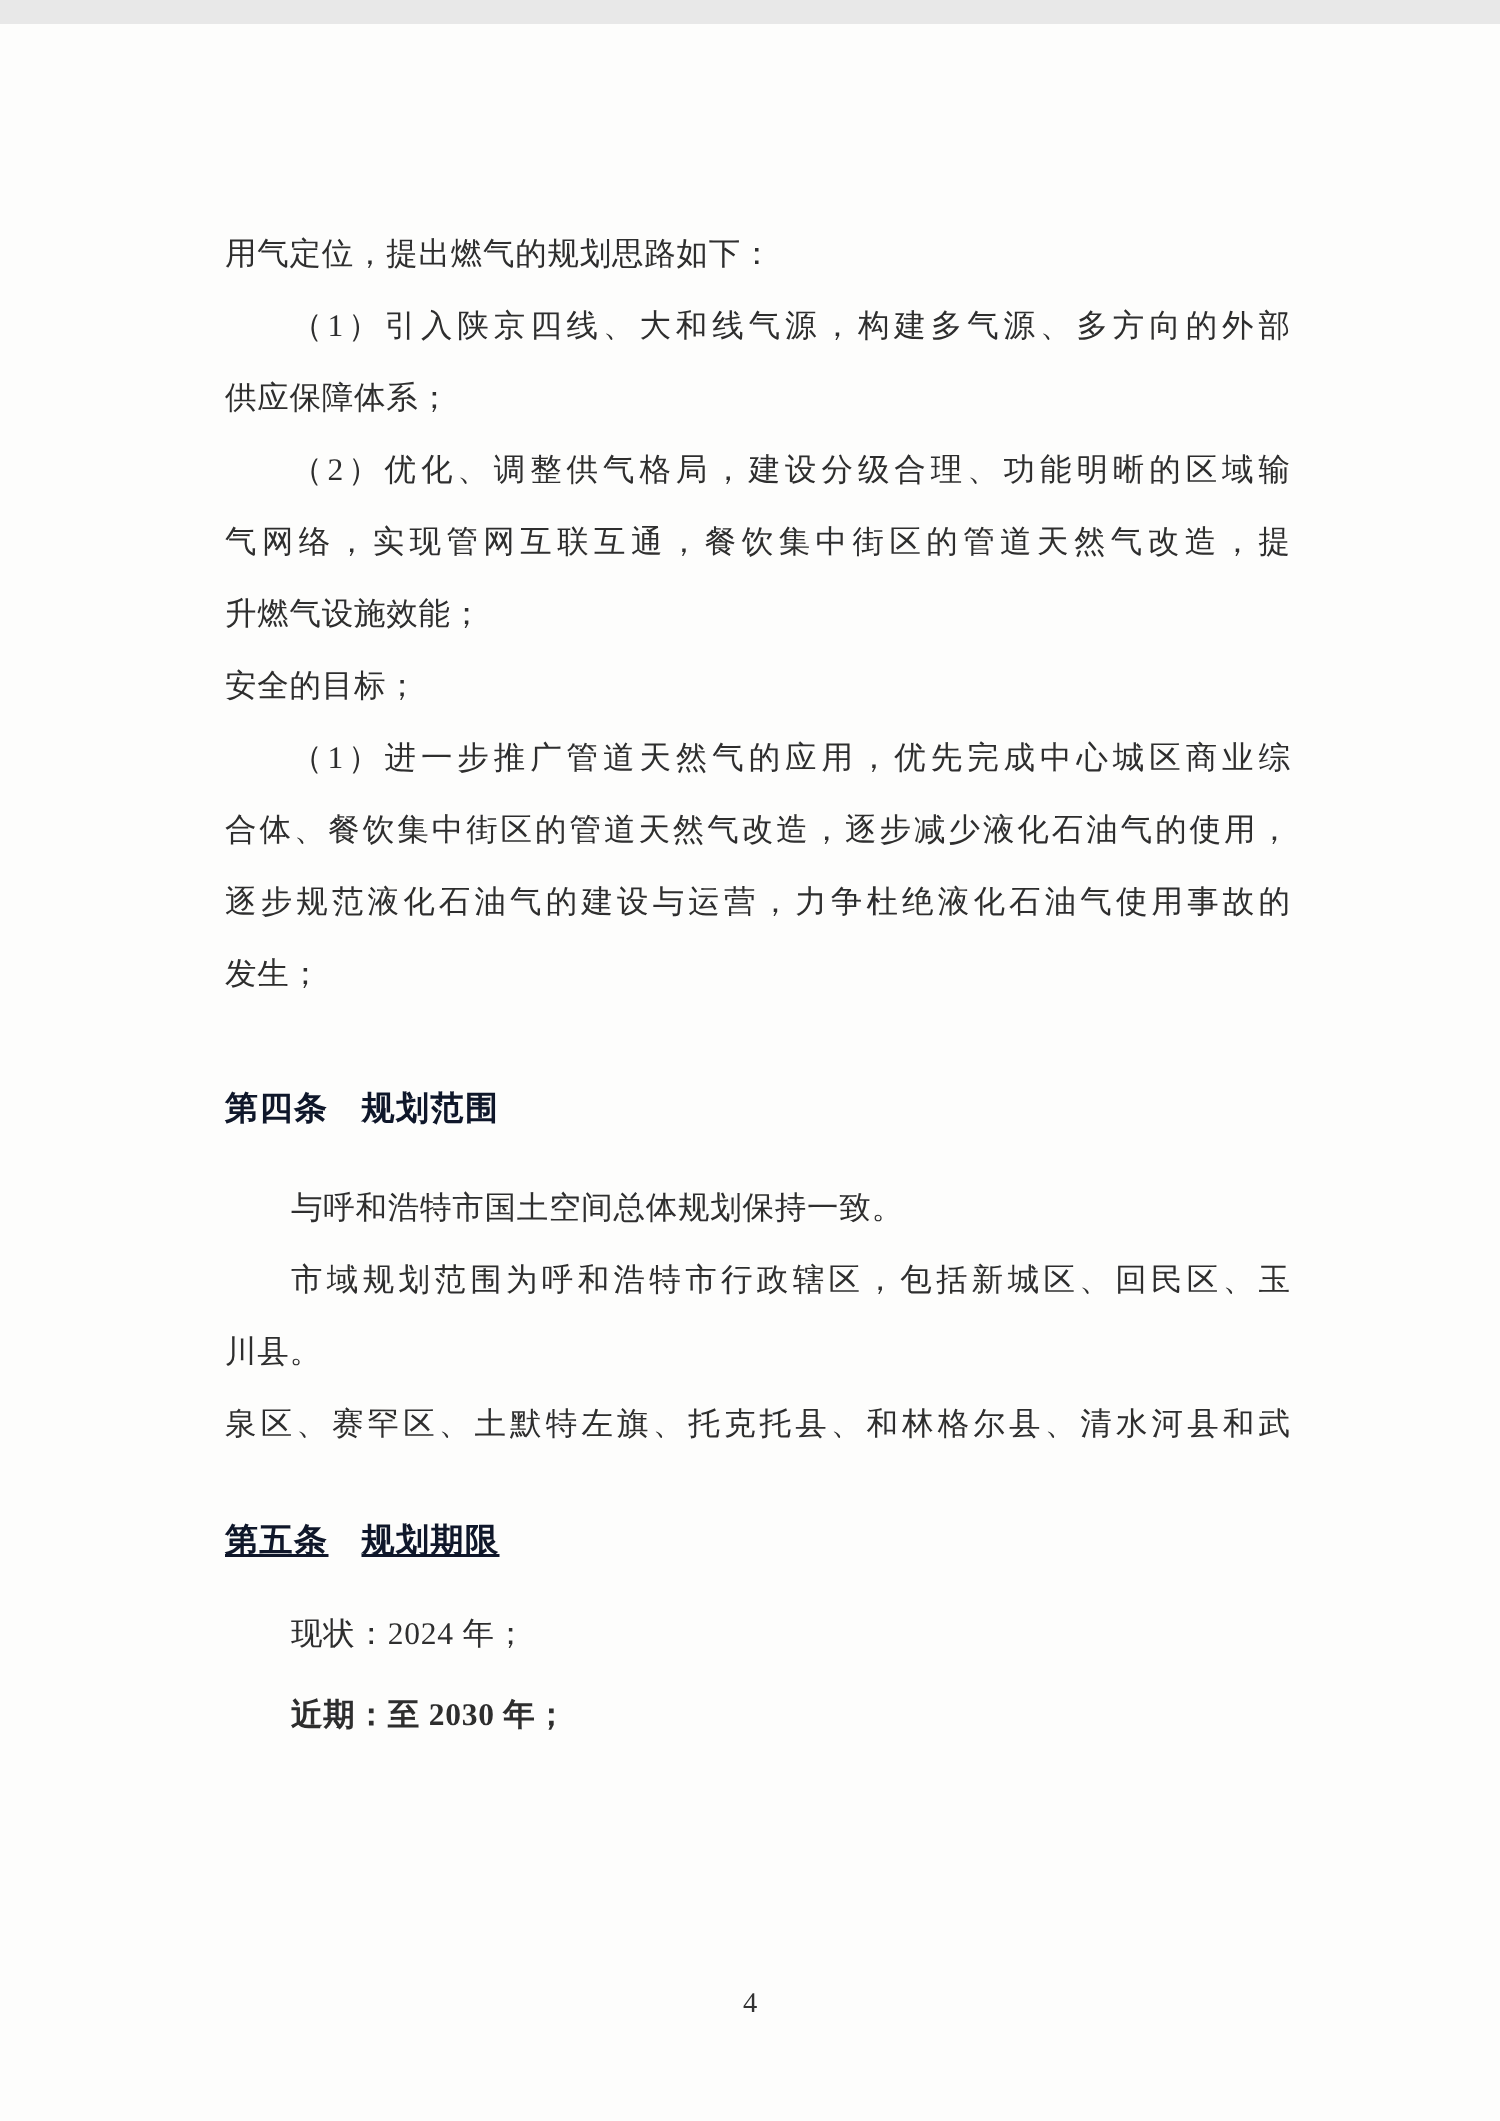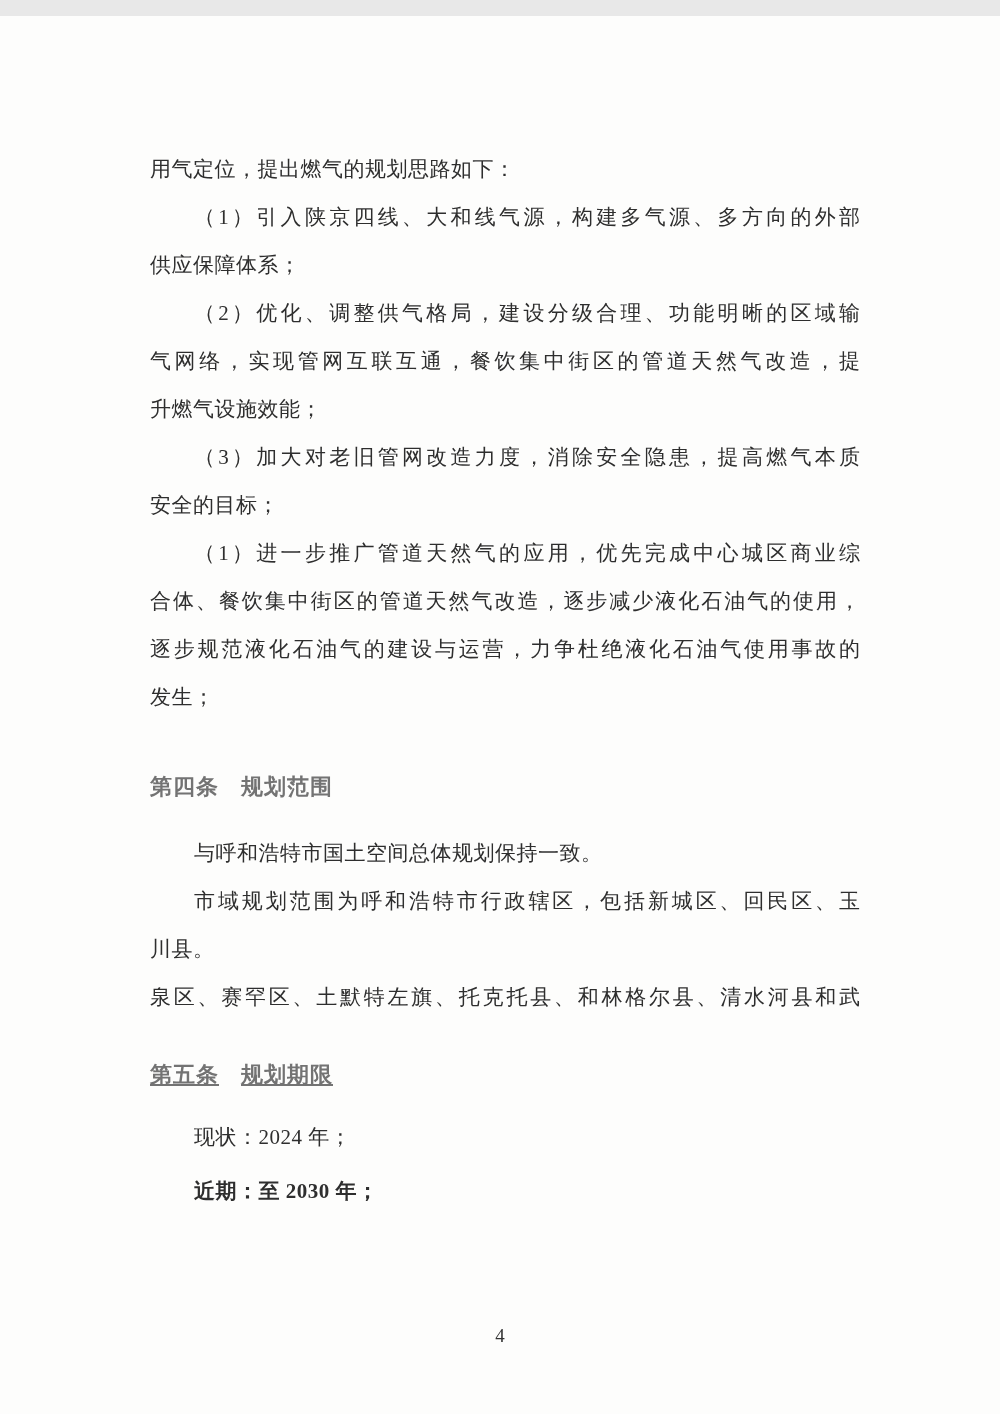--- a/index.html
+++ b/index.html
@@ -39,21 +39,21 @@
     text-align-last: justify;
     letter-spacing: 0;
   }
   
   .ln.ind { text-indent: 44px; }
   .article-heading {
     font-family: "Liberation Sans", "DejaVu Sans", sans-serif;
     font-weight: 700;
     font-size: 22px;
     line-height: 48px;
-    color: #737373;
+    color: #0f172a;
     letter-spacing: 1px;
   }
   .article-heading .article-title { margin-left: 22px; }
   .h4 { margin-top: 42px; margin-bottom: 18px; }
   .h5 { margin-top: 30px; margin-bottom: 14px; text-decoration: underline; }
   .p-near { margin-top: 6px; font-weight: bold; }
   .page-number {
     position: absolute;
     left: 0;
     right: 0;
@@ -79,21 +79,20 @@
       <span class="ln">供应保障体系；</span>
     </div>
 
     <div class="para">
       <span class="ln fill ind">（2）优化、调整供气格局，建设分级合理、功能明晰的区域输</span>
       <span class="ln fill">气网络，实现管网互联互通，餐饮集中街区的管道天然气改造，提</span>
       <span class="ln">升燃气设施效能；</span>
     </div>
 
     <div class="para">
-      <span class="ln fill ind">（3）加大对老旧管网改造力度，消除安全隐患，提高燃气本质</span>
       <span class="ln">安全的目标；</span>
     </div>
 
     <div class="para">
       <span class="ln fill ind">（1）进一步推广管道天然气的应用，优先完成中心城区商业综</span>
       <span class="ln fill">合体、餐饮集中街区的管道天然气改造，逐步减少液化石油气的使用，</span>
       <span class="ln fill">逐步规范液化石油气的建设与运营，力争杜绝液化石油气使用事故的</span>
       <span class="ln">发生；</span>
     </div>
 

